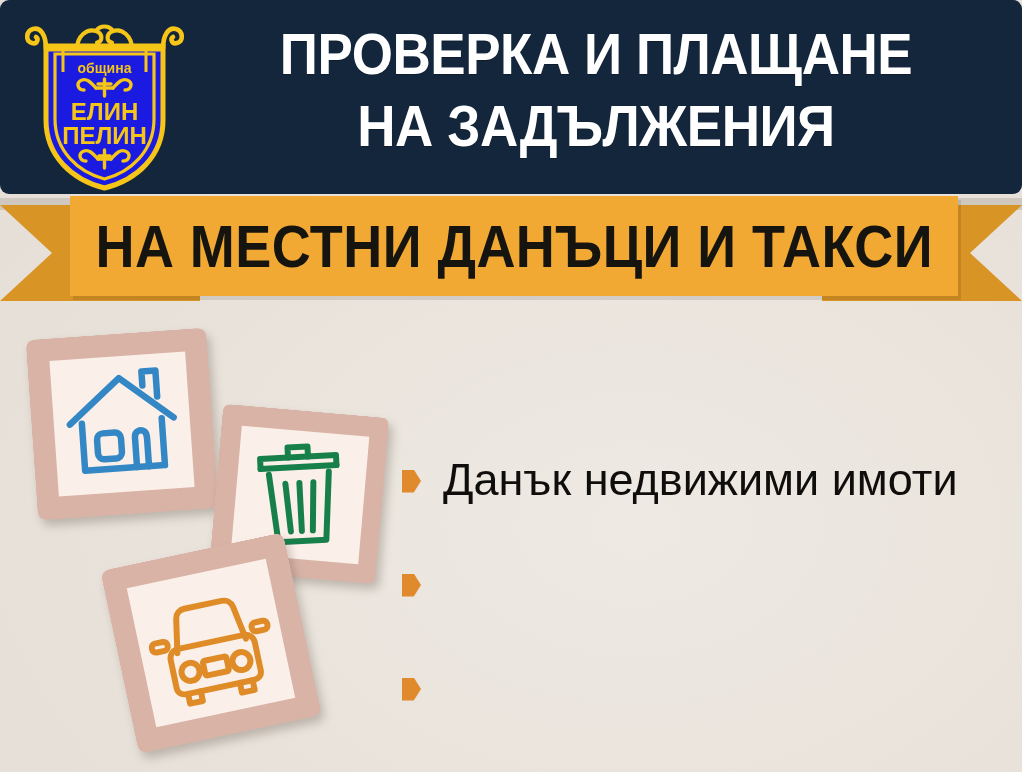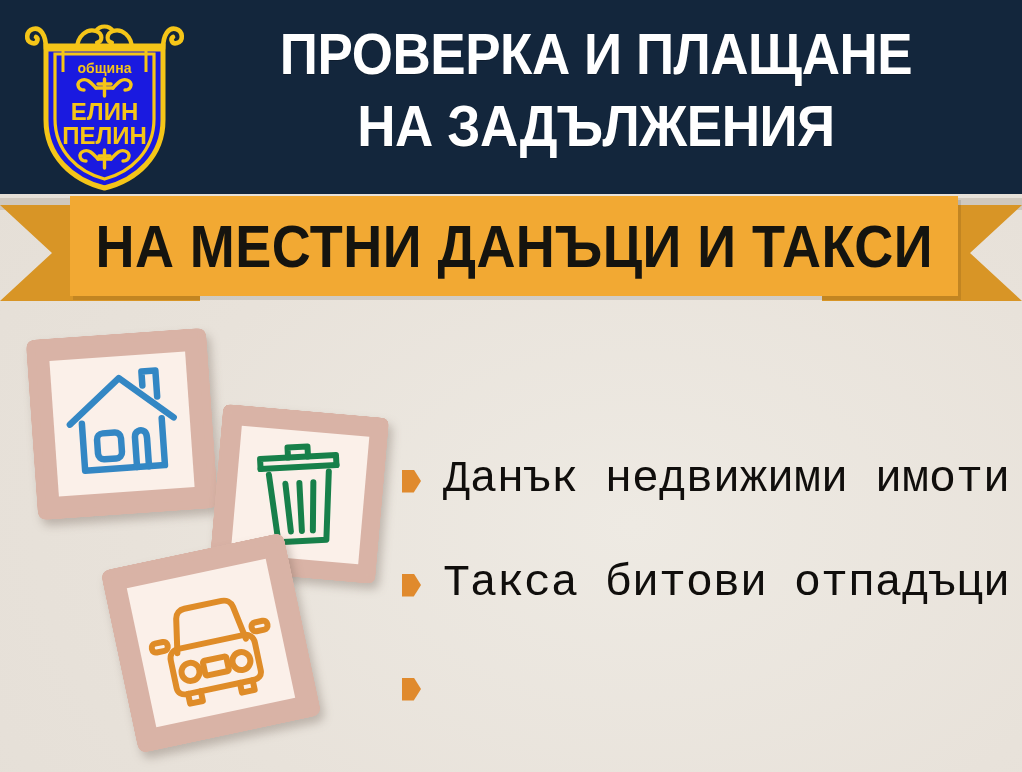--- a/index.html
+++ b/index.html
@@ -25,20 +25,21 @@
   }
 
   
   .header {
     position: absolute;
     left: 0; top: 0;
     width: 1022px;
     height: 194px;
     background: #13263c;
     z-index: 5;
+    border-radius: 9px;
   }
   .header-title {
     position: absolute;
     left: 186px;
     top: 18px;
     width: 820px;
     text-align: center;
     color: #ffffff;
     font-family: "Liberation Sans Narrow", "Liberation Sans", sans-serif;
     font-weight: bold;
@@ -139,21 +140,21 @@
   .bullet-mark {
     flex: 0 0 auto;
     width: 19px;
     height: 23px;
     margin-right: 22px;
     margin-top: 2px;
     background: #e08a2d;
     clip-path: polygon(0% 0%, 62% 0%, 100% 50%, 62% 100%, 0% 100%);
   }
   .bullet-text {
-    font-family: Liberation Mono, monospace;
+    font-family: Liberation Sans, sans-serif;
     font-size: 45px;
     color: #100e0c;
     line-height: 1.05;
     white-space: nowrap;
   }
 </style>
 </head>
 <body>
 
 <div id="poster">
@@ -302,21 +303,20 @@
 
   <div class="bullets">
 
     <div class="bullet-row">
       <span class="bullet-mark"></span>
       <span class="bullet-text">Данък недвижими имоти</span>
     </div>
 
     <div class="bullet-row">
       <span class="bullet-mark"></span>
-      <span class="bullet-text">Такса битови отпадъци</span>
     </div>
 
     <div class="bullet-row">
       <span class="bullet-mark"></span>
     </div>
 
   </div>
 
 </div>
 

